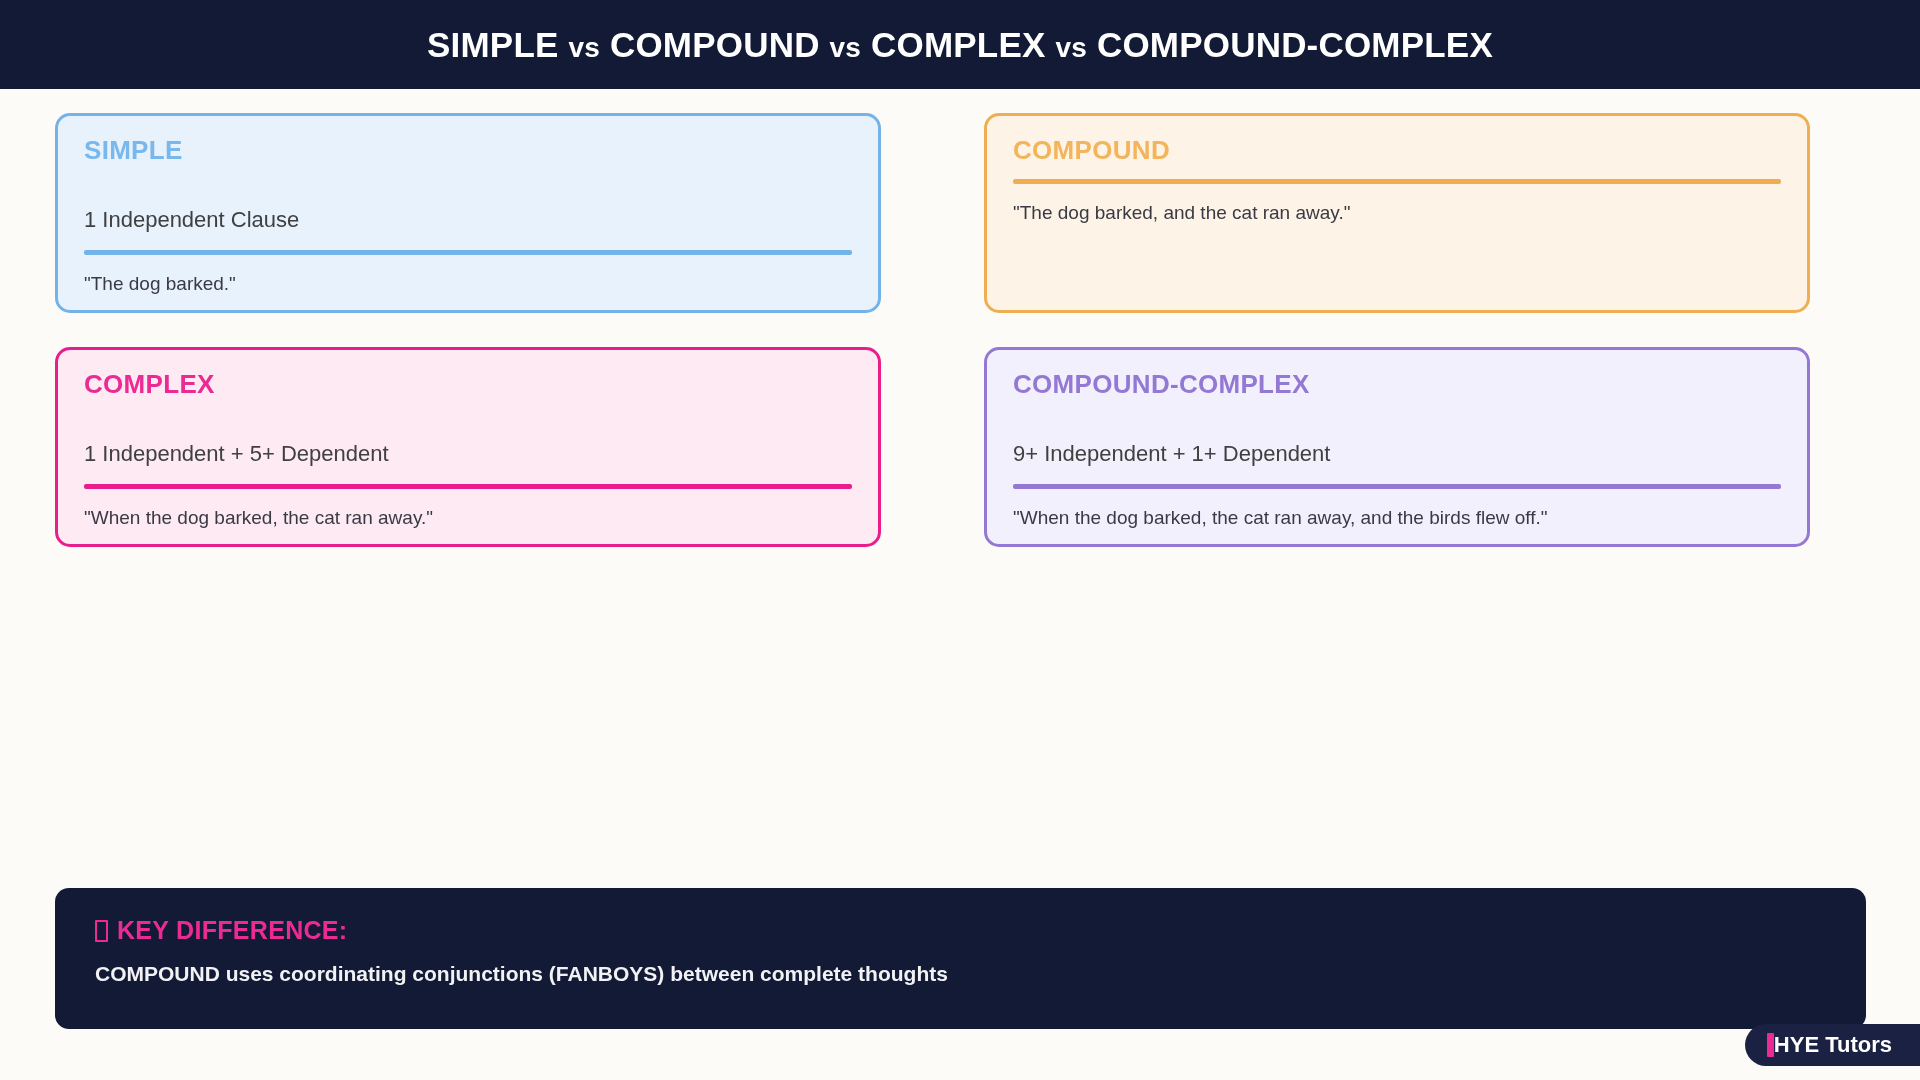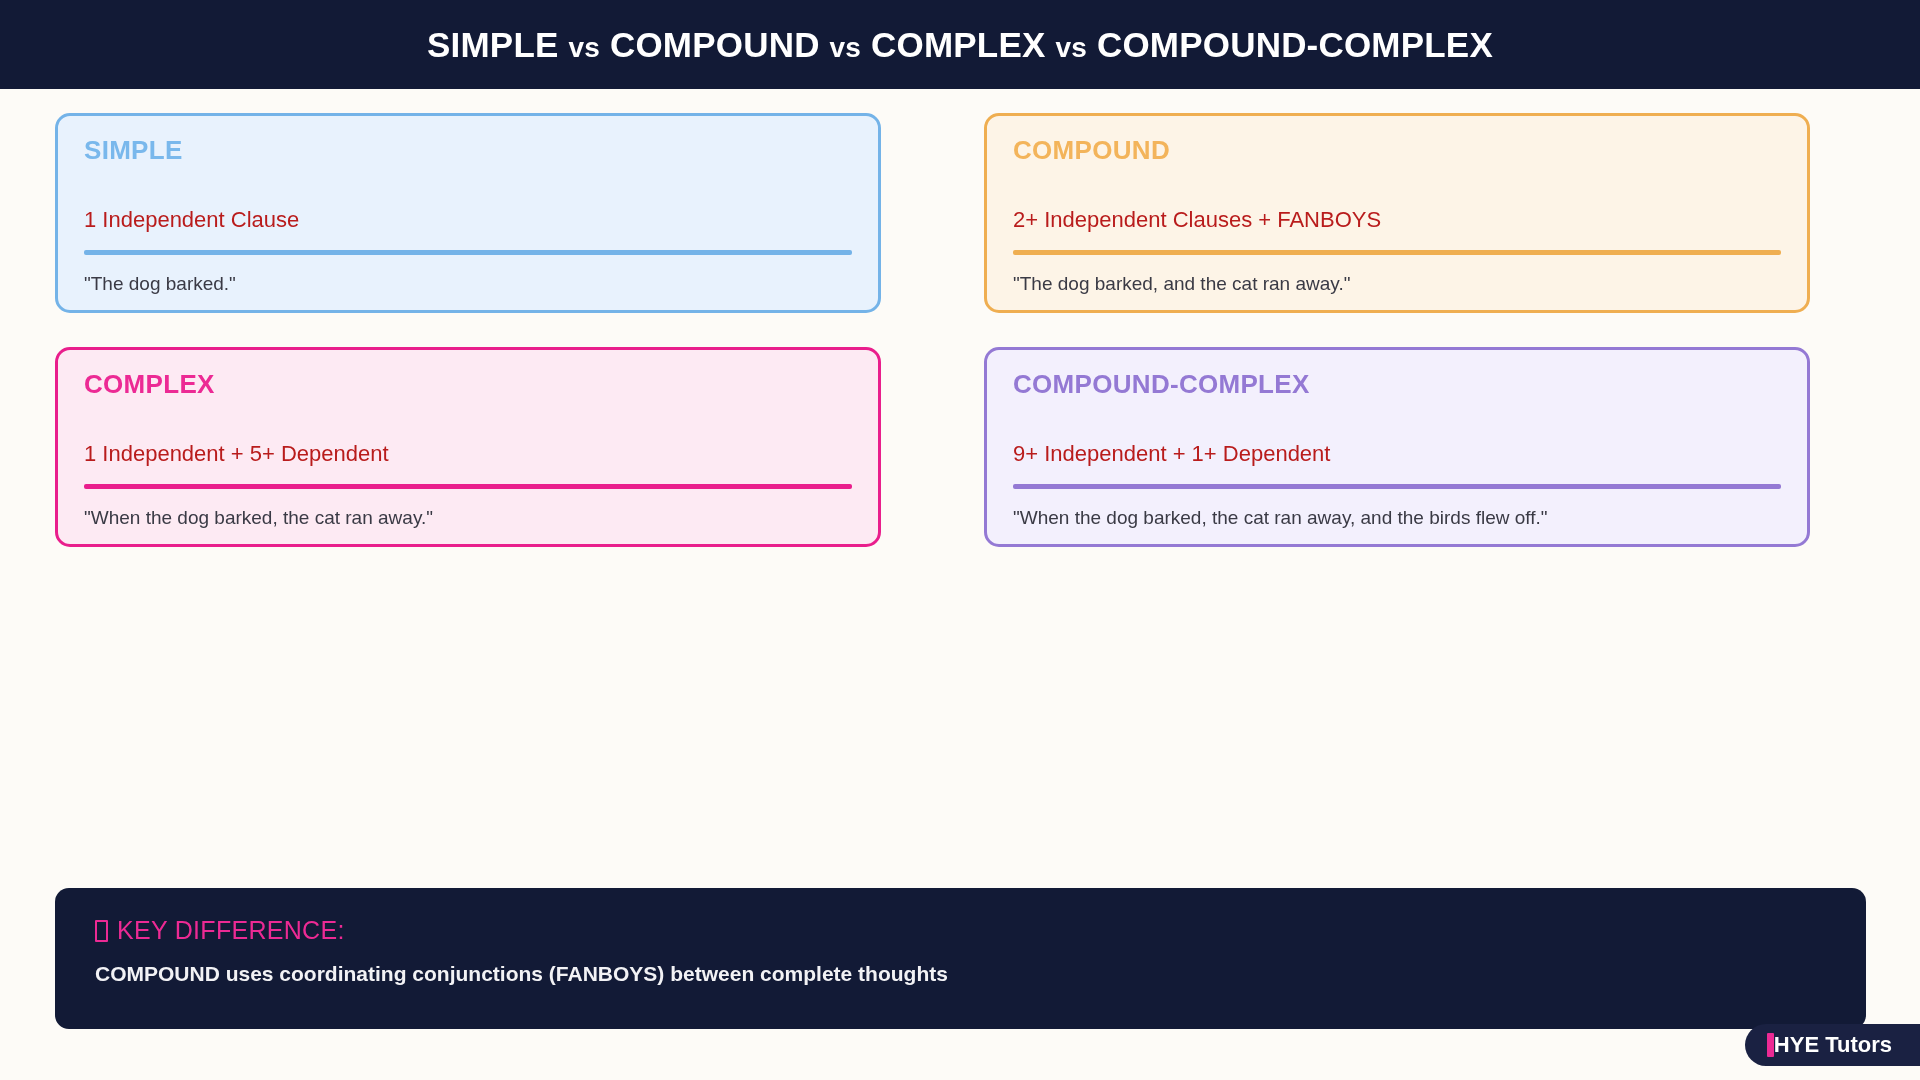--- a/index.html
+++ b/index.html
@@ -64,21 +64,21 @@
   .card-title {
     font-size:26px;
     font-weight:bold;
     letter-spacing:0.3px;
     line-height:1.1;
     margin-bottom:14px;
   }
 
   .card-structure {
     font-size:22px;
-    color:#b91c1c;
+    color:#404040;
     line-height:1.2;
     margin-bottom:17px;
     margin-top:42px;
   }
 
   .card-divider {
     height:5px;
     width:100%;
     border-radius:2px;
     margin-bottom:17px;
@@ -114,21 +114,21 @@
     top:888px;
     width:1811px;
     height:141px;
     background:#121A36;
     border-radius:14px;
     padding:28px 40px 0 40px;
   }
   .key-heading {
     color:#EC2A94;
     font-size:25px;
-    font-weight:normal;
+    font-weight:bold;
     letter-spacing:0.3px;
     margin-bottom:14px;
     display:flex;
     align-items:center;
     gap:9px;
   }
   .tofu-glyph {
     display:inline-block;
     width:13px;
     height:22px;
@@ -187,21 +187,20 @@
 
   <div class="card simple">
     <div class="card-title">SIMPLE</div>
     <div class="card-structure">1 Independent Clause</div>
     <div class="card-divider"></div>
     <div class="card-example">"The dog barked."</div>
   </div>
 
   <div class="card compound">
     <div class="card-title">COMPOUND</div>
-    <div class="card-structure">2+ Independent Clauses + FANBOYS</div>
     <div class="card-divider"></div>
     <div class="card-example">"The dog barked, and the cat ran away."</div>
   </div>
 
   <div class="card complex">
     <div class="card-title">COMPLEX</div>
     <div class="card-structure">1 Independent + 5+ Dependent</div>
     <div class="card-divider"></div>
     <div class="card-example">"When the dog barked, the cat ran away."</div>
   </div>

